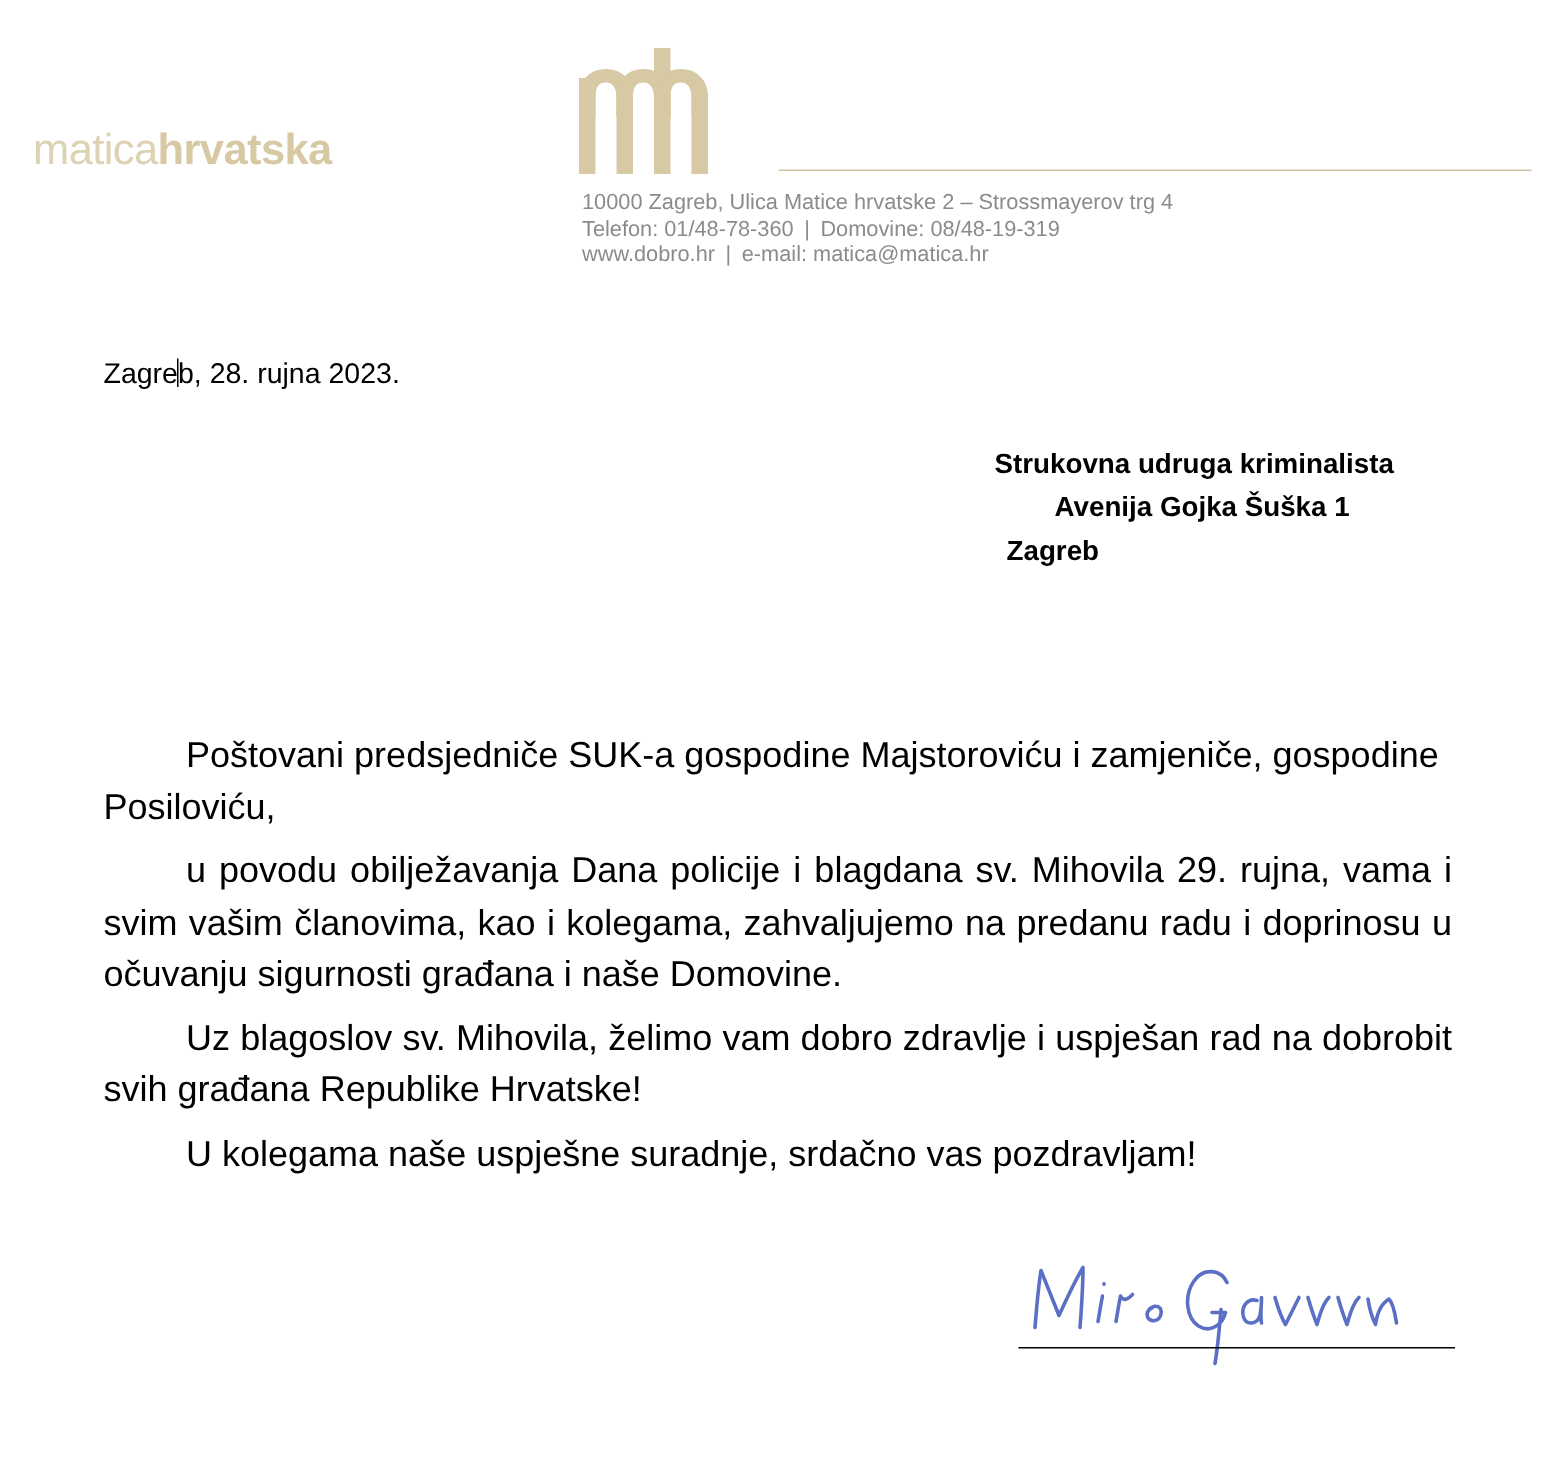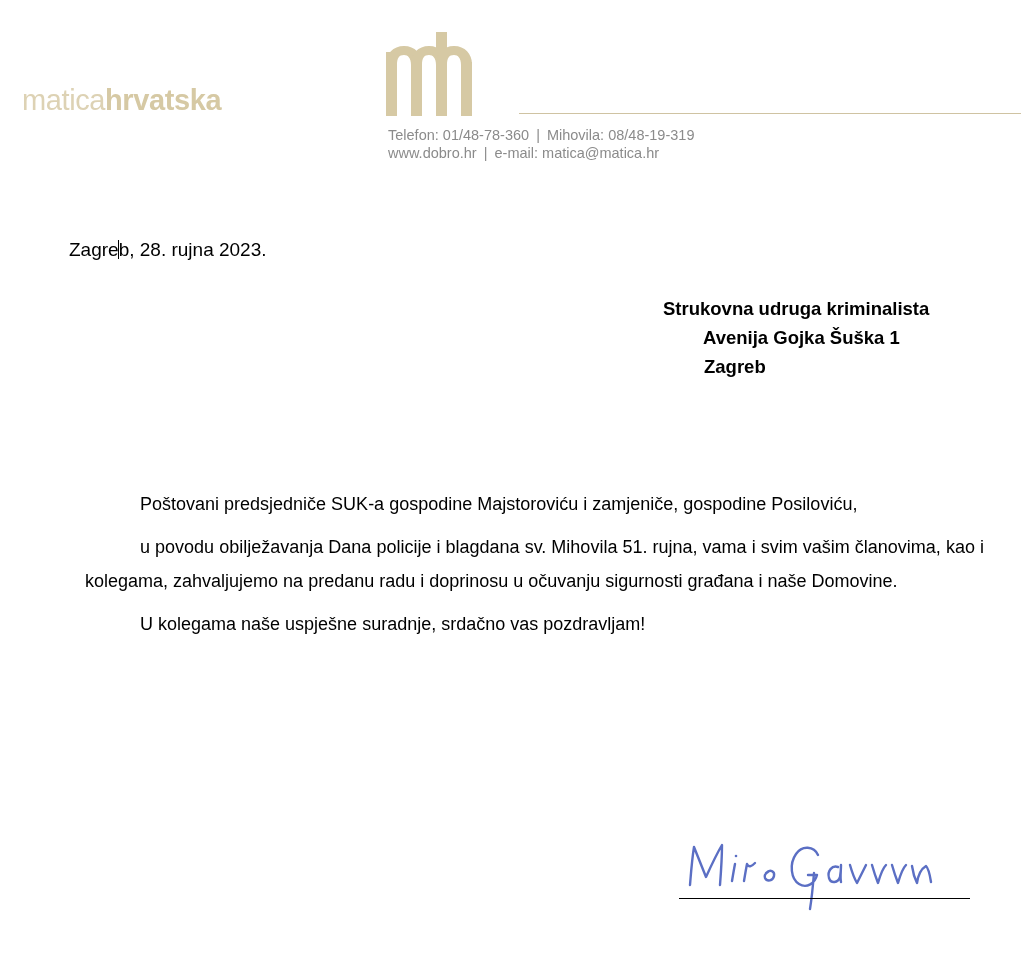--- a/index.html
+++ b/index.html
@@ -96,33 +96,32 @@
     position: absolute;
     left: 663px;
     top: 294px;
     font-size: 18.5px;
     font-weight: 700;
     line-height: 29px;
     white-space: nowrap;
   }
   .recipient .r-ind1 { padding-left: 0px; }
   .recipient .r-ind2 { padding-left: 4px; margin-left: 36px; }
-  .recipient .r-ind3 { padding-left: 8px; margin-left: 33px; }
+  .recipient .r-ind3 { padding-left: 8px; }
 
   
   .body-copy {
     position: absolute;
     left: 69px;
     top: 487px;
     width: 899px;
-    font-size: 18px;
+    font-size: 24px;
     line-height: 34.5px;
     text-align: justify;
     text-justify: inter-word;
-    margin-left: 16px;
   }
   .body-copy p {
     margin: 0 0 8px 0;
     text-indent: 55px;
   }
   .body-copy p.last {
     margin-bottom: 0;
   }
   .body-copy p.nojust {
     text-align: left;
@@ -188,25 +187,26 @@
         <path d="M50,32 C50,22 57,14 68,14 C79,14 86,22 86,32 L86,46 L75,46 L75,33 C75,26 72,23 68,23 C63,23 61,26 61,33 L61,46 L50,46 Z"></path>
 
         <rect x="75" y="30" width="11" height="54"></rect>
       </g>
     </svg>
   </div>
 
   <div class="header-rule"></div>
 
   <div class="contact-block">
+    <div>10000 Zagreb, Ulica Matice hrvatske 2 – Strossmayerov trg 4</div>
     <div>
       <span>Telefon:</span>
       <span>01/48-78-360</span>
       <span class="sep">|</span>
-      <span>Mihovila:</span>
+      <span>Domovine:</span>
       <span>08/48-19-319</span>
     </div>
     <div>
       <span>www.dobro.hr</span>
       <span class="sep">|</span>
       <span>e-mail:</span>
       <span>matica@matica.hr</span>
     </div>
   </div>
 </div>
@@ -216,21 +216,22 @@
 </div>
 
 <div class="recipient">
   <div class="r-ind1">Strukovna udruga kriminalista</div>
   <div class="r-ind2">Avenija Gojka Šuška 1</div>
   <div class="r-ind3">Zagreb</div>
 </div>
 
 <div class="body-copy">
   <p class="nojust">Poštovani predsjedniče SUK-a gospodine Majstoroviću i zamjeniče, gospodine Posiloviću,</p>
-  <p>u povodu obilježavanja Dana policije i blagdana sv. Mihovila 51. rujna, vama i svim vašim članovima, kao i kolegama, zahvaljujemo na predanu radu i doprinosu u očuvanju sigurnosti građana i naše Domovine.</p>
+  <p>u povodu obilježavanja Dana policije i blagdana sv. Mihovila 29. rujna, vama i svim vašim članovima, kao i kolegama, zahvaljujemo na predanu radu i doprinosu u očuvanju sigurnosti građana i naše Domovine.</p>
+  <p>Uz blagoslov sv. Mihovila, želimo vam dobro zdravlje i uspješan rad na dobrobit svih građana Republike Hrvatske!</p>
   <p class="last nojust">U kolegama naše uspješne suradnje, srdačno vas pozdravljam!</p>
 </div>
 
 <div class="signature-area">
 
   <div class="signature-ink">
     <svg viewBox="0 0 270 80" width="270" height="80" aria-hidden="true">
       <g fill="none" stroke="#5b6fc4" stroke-width="2.4" stroke-linecap="round" stroke-linejoin="round">
 
         <path d="M12,52 C13,40 14,26 16,14 C20,24 24,34 28,44 C33,33 38,22 44,12 C44,25 43,39 42,52"></path>

